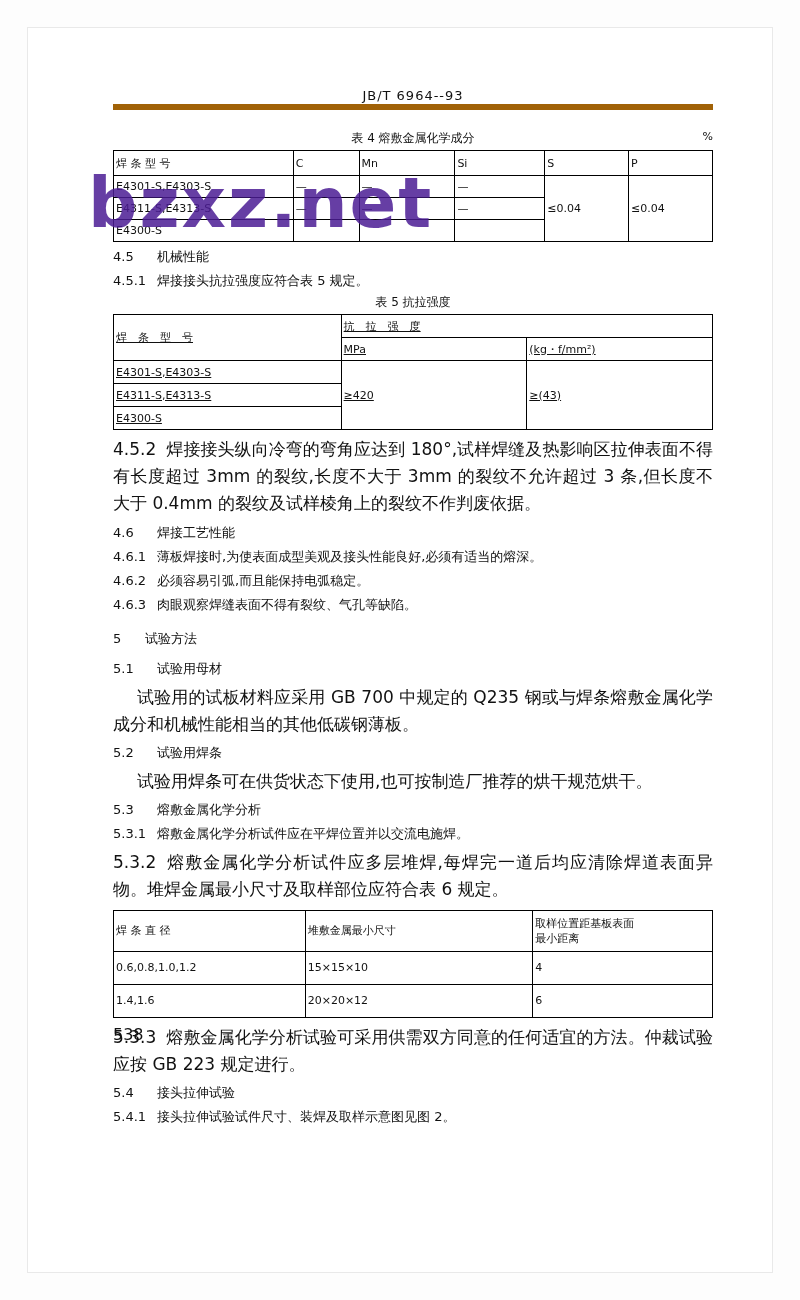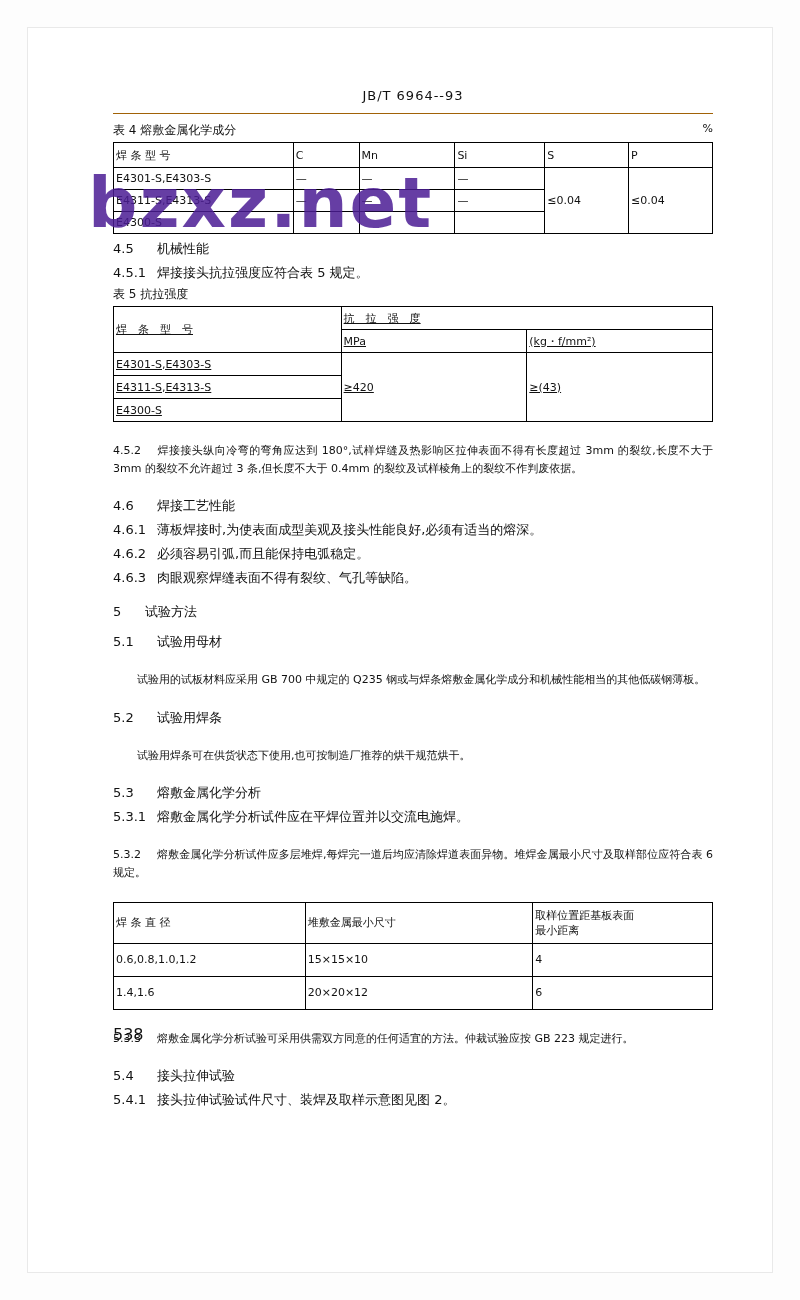--- a/index.html
+++ b/index.html
@@ -42,27 +42,27 @@
     opacity:.85;
     user-select:none;
     pointer-events:none;
     z-index:5;
   }
   .hdr{
     text-align:center;
     font-size:13px;
     letter-spacing:1px;
     font-family:"DejaVu Sans","Liberation Sans",sans-serif;
-    padding-bottom:10px;
-    border-bottom:1px solid #a16207;
-    margin-bottom:8px;
+    padding-bottom:1px;
+    border-bottom:6px solid #a16207;
+    margin-bottom:20px;
   }
   .tbl-cap{
     font-size:12px;
-    text-align:left;
+    text-align:center;
     margin:4px 0 3px 0;
     position:relative;
   }
   .tbl-cap .unit{
     position:absolute;
     right:0;
     top:0;
     font-size:11px;
   }
   table{
@@ -70,21 +70,21 @@
     width:100%;
     font-size:11px;
   }
   table td,table th{
     border:1px solid #000;
     font-weight:normal;
     padding:3px 2px;
   }
   .t4 td{height:15px;}
   .t4 .hrow td{height:18px;}
-  .para{margin:20px 0;font-size:11px;line-height:1.6;text-align:justify;}
+  .para{margin:6px 0;font-size:17px;line-height:1.6;text-align:justify;}
   .sec{font-size:13px;margin:6px 0 2px 0;}
   .indent{text-indent:24px;}
   .num{display:inline-block;min-width:34px;}
   .num-w{display:inline-block;min-width:22px;}
   .gap{display:inline-block;width:10px;}
   .pg{
     position:absolute;
     left:85px;
     bottom:228px;
     font-size:16px;

